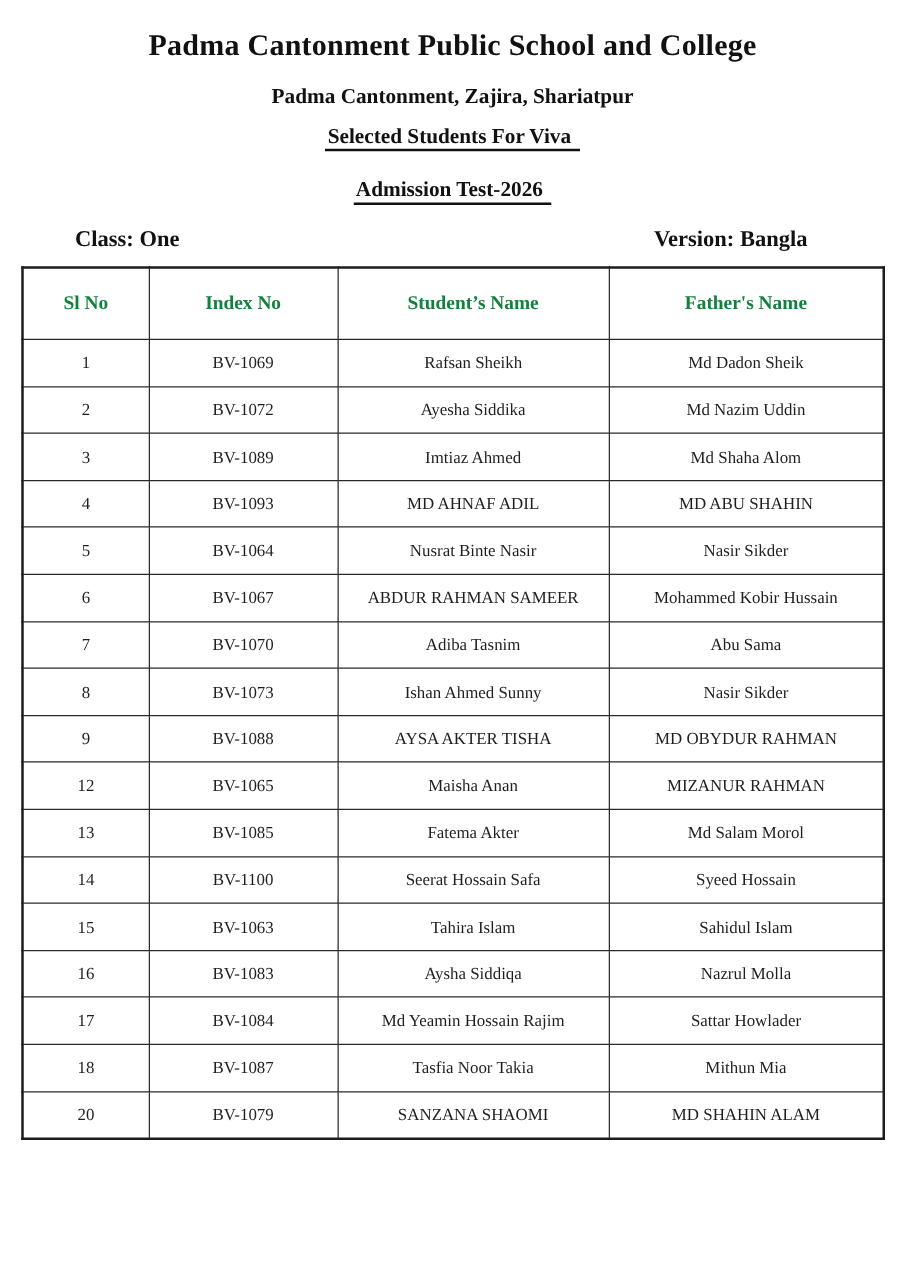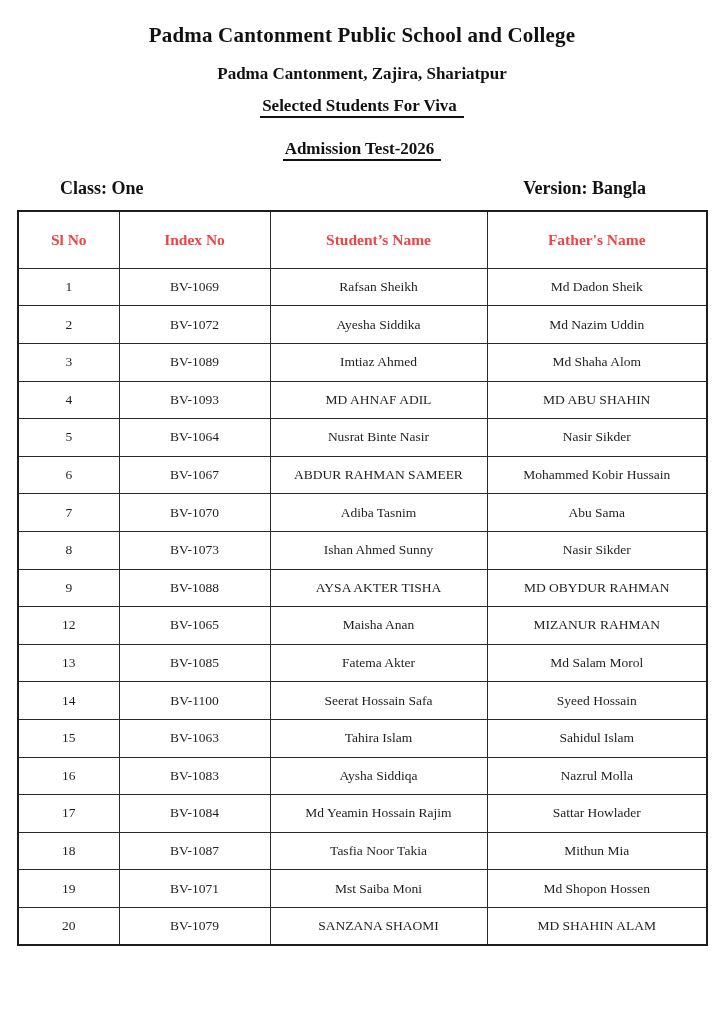--- a/index.html
+++ b/index.html
@@ -18,21 +18,21 @@
   .page {
     width: 724px;
     height: 1024px;
     background: #ffffff;
   }
   .doc-header {
     text-align: center;
     padding-top: 24px;
   }
   .school-name {
-    font-size: 21px;
+    font-size: 24px;
     font-weight: bold;
     letter-spacing: 0.2px;
     line-height: 1.1;
   }
   .school-address {
     font-size: 17px;
     font-weight: bold;
     margin-top: 18px;
     line-height: 1.1;
   }
@@ -73,21 +73,21 @@
     border: 1.5px solid #2a2a2a;
     text-align: center;
     vertical-align: middle;
     overflow: hidden;
     white-space: nowrap;
   }
   table.students th {
     font-size: 15.5px;
     font-weight: bold;
     height: 54px;
-    color: #ef4444;
+    color: #15803d;
   }
   table.students td {
     font-size: 13.5px;
     font-weight: normal;
     height: 34.6px;
     color: #1f1f1f;
   }
   col.c-sl     { width: 101px; }
   col.c-index  { width: 151px; }
   col.c-student{ width: 217px; }
@@ -220,26 +220,20 @@
       <td>Md Yeamin Hossain Rajim</td>
       <td>Sattar Howlader</td>
     </tr>
         <tr>
       <td>18</td>
       <td>BV-1087</td>
       <td>Tasfia Noor Takia</td>
       <td>Mithun Mia</td>
     </tr>
         <tr>
-      <td>19</td>
-      <td>BV-1071</td>
-      <td>Mst Saiba Moni</td>
-      <td>Md Shopon Hossen</td>
-    </tr>
-        <tr>
       <td>20</td>
       <td>BV-1079</td>
       <td>SANZANA SHAOMI</td>
       <td>MD SHAHIN ALAM</td>
     </tr>
       </tbody>
   </table>
 
 </div>
 

